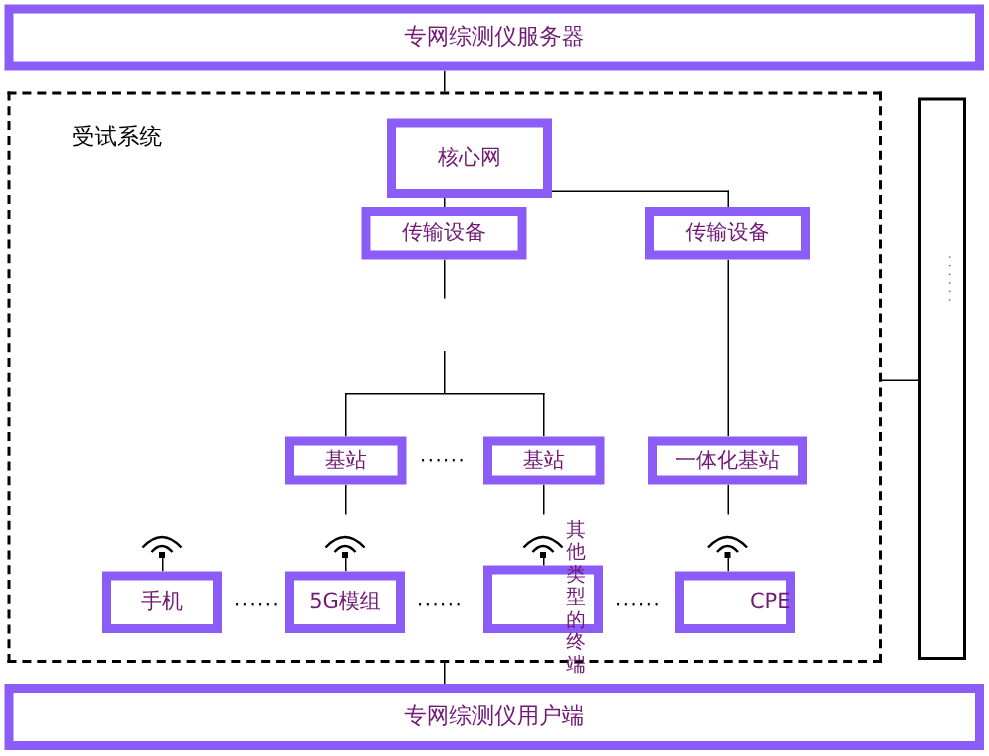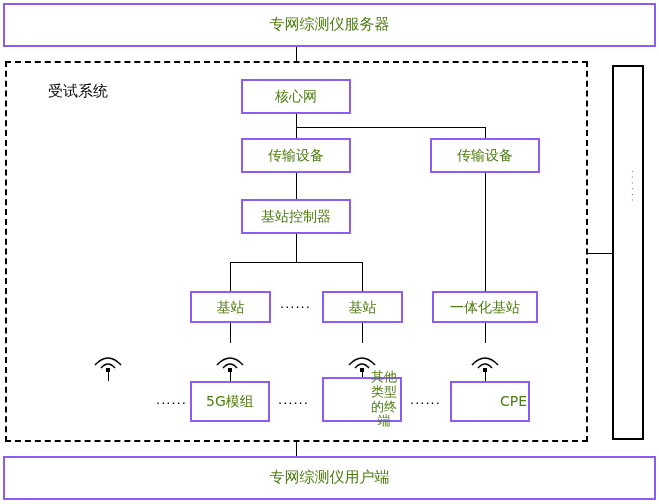--- a/index.html
+++ b/index.html
@@ -13,27 +13,27 @@
   #canvas {
     position: relative;
     width: 659px;
     height: 504px;
     background: #ffffff;
     overflow: hidden;
   }
   .box {
     position: absolute;
     box-sizing: border-box;
-    border: 2px solid #8b5cf6;
+    border: 6px solid #8b5cf6;
     background: #ffffff;
     display: flex;
     align-items: center;
     justify-content: center;
     text-align: center;
-    color: #4d7c0f;
+    color: #701a75;
     line-height: 1.15;
     z-index: 3;
   }
   .box-label {
     display: block;
     white-space: pre-line;
   }
   
   .bar {
     font-size: 15px;
@@ -123,44 +123,41 @@
   <div class="box bar" style="left:3px; top:3px; width:653px; height:44px;">
     <span class="box-label">专网综测仪服务器</span>
   </div>
 
   <div class="line-v" style="left:296px; top:47px; height:14px;"></div>
 
   <div class="dashed-area" style="left:5px; top:61px; width:583px; height:381px;"></div>
 
   <div class="area-title" style="left:48px; top:82px;">受试系统</div>
 
-  <div class="box node" style="left:241px; top:79px; width:110px; height:35px;">
+  <div class="box node" style="left:258px; top:79px; width:110px; height:53px;">
     <span class="box-label">核心网</span>
   </div>
 
   <div class="line-v" style="left:296px; top:114px; height:13px;"></div>
   <div class="line-h" style="left:296px; top:127px; width:190px;"></div>
   <div class="line-v" style="left:296px; top:127px; height:11px;"></div>
   <div class="line-v" style="left:485px; top:127px; height:11px;"></div>
 
   <div class="box node" style="left:241px; top:138px; width:110px; height:35px;">
     <span class="box-label">传输设备</span>
   </div>
 
   <div class="box node" style="left:430px; top:138px; width:110px; height:35px;">
     <span class="box-label">传输设备</span>
   </div>
 
   <div class="line-v" style="left:296px; top:173px; height:26px;"></div>
 
   <div class="line-v" style="left:485px; top:173px; height:118px;"></div>
 
-  <div class="box node" style="left:241px; top:199px; width:110px; height:35px;">
-    <span class="box-label">基站控制器</span>
-  </div>
 
   <div class="line-v" style="left:296px; top:234px; height:28px;"></div>
   <div class="line-h" style="left:230px; top:262px; width:133px;"></div>
   <div class="line-v" style="left:230px; top:262px; height:29px;"></div>
   <div class="line-v" style="left:362px; top:262px; height:29px;"></div>
 
   <div class="box node" style="left:190px; top:291px; width:81px; height:32px;">
     <span class="box-label">基站</span>
   </div>
 
@@ -208,20 +205,23 @@
       <path d="M11 20 Q18 12 25 20" stroke="#000" stroke-width="1.6" fill="none"></path>
       <rect x="16" y="20" width="4" height="4" fill="#000"></rect>
     </svg>
   </div>
 
   <div class="line-v" style="left:108px; top:372px; height:9px;"></div>
   <div class="line-v" style="left:230px; top:372px; height:9px;"></div>
   <div class="line-v" style="left:362px; top:372px; height:9px;"></div>
   <div class="line-v" style="left:485px; top:372px; height:9px;"></div>
 
+  <div class="box node" style="left:68px; top:381px; width:80px; height:41px;">
+    <span class="box-label">手机</span>
+  </div>
 
   <div class="ellipsis" style="left:156px; top:397px;">······</div>
 
   <div class="box node" style="left:190px; top:381px; width:80px; height:41px;">
     <span class="box-label">5G模组</span>
   </div>
 
   <div class="ellipsis" style="left:278px; top:397px;">······</div>
 
   <div class="box node-sm" style="left:322px; top:377px; width:80px; height:45px;padding-left:44px;">

